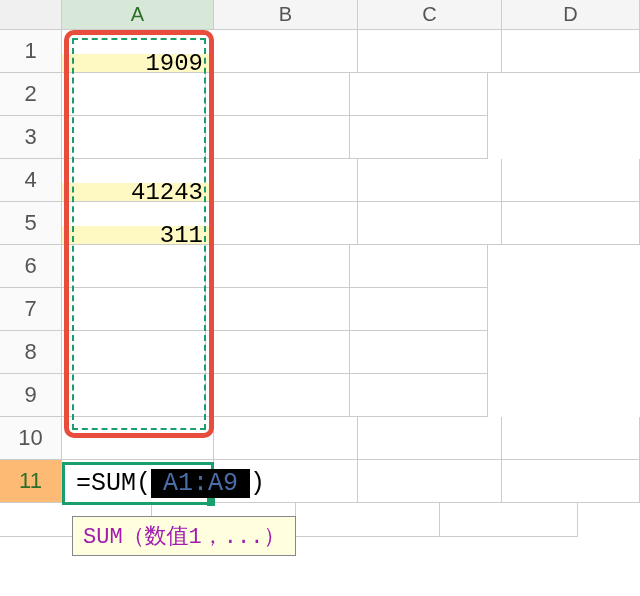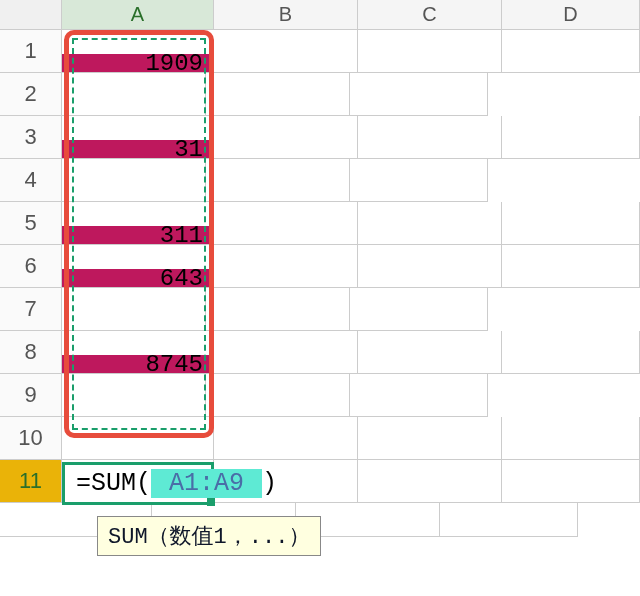--- a/index.html
+++ b/index.html
@@ -55,37 +55,37 @@
       border-right: 1px solid #ccc;
       border-bottom: 1px solid #ccc;
       display: flex;
       align-items: center;
       justify-content: center;
       font-size: 22px;
       color: #555;
       background: #fafafa;
     }
     .row-header.active {
-      background: #eab308;
+      background: #fdba74;
       color: #2a6f2a;
     }
     .cell {
       border-right: 1px solid #ccc;
       border-bottom: 1px solid #ccc;
       display: flex;
       align-items: center;
       justify-content: flex-end;
       padding-right: 10px;
       font-size: 24px;
       font-family: 'Courier New', monospace;
       position: relative;
       background: #fff;
     }
     .cell.selected-range {
-      background: #be185d;
+      background: #fef9c3;
       margin-top: 24px;
     }
     .red-box {
       position: absolute;
       left: 64px;
       top: 30px;
       width: 150px;
       height: 408px;
       border: 5px solid #e74c3c;
       border-radius: 10px;
@@ -124,34 +124,34 @@
       position: absolute;
       left: 76px;
       top: 469px;
       font-family: 'Courier New', monospace;
       font-size: 25px;
       color: #000;
       z-index: 12;
       white-space: nowrap;
     }
     .formula-text .ref {
-      background: #5eead4;
+      background: #000000;
       color: #4a6da7;
-      padding: 0 18px;
+      padding: 0 12px;
     }
     .tooltip {
       position: absolute;
-      left: 97px;
+      left: 72px;
       top: 516px;
       background: #ffffe0;
       border: 1px solid #888;
       padding: 4px 10px;
       font-family: 'Courier New', monospace;
       font-size: 22px;
-      color: #0f172a;
+      color: #a21caf;
       z-index: 15;
       white-space: nowrap;
     }
   </style>
 </head>
 <body>
 
 <div class="spreadsheet">
   <div class="col-headers">
     <div class="corner"></div>
@@ -169,54 +169,52 @@
     <div class="cell col-d"></div>
   </div>
   <div class="row">
     <div class="row-header">2</div>
     <div class="cell col-b"></div>
     <div class="cell col-c"></div>
     <div class="cell col-d"></div>
   </div>
   <div class="row">
     <div class="row-header">3</div>
-    <div class="cell col-a selected-range">31</div>
     <div class="cell col-b"></div>
     <div class="cell col-c"></div>
     <div class="cell col-d"></div>
   </div>
   <div class="row">
     <div class="row-header">4</div>
+    <div class="cell col-a selected-range">41243</div>
     <div class="cell col-b"></div>
     <div class="cell col-c"></div>
     <div class="cell col-d"></div>
   </div>
   <div class="row">
     <div class="row-header">5</div>
     <div class="cell col-a selected-range">311</div>
     <div class="cell col-b"></div>
     <div class="cell col-c"></div>
     <div class="cell col-d"></div>
   </div>
   <div class="row">
     <div class="row-header">6</div>
-    <div class="cell col-a selected-range">643</div>
     <div class="cell col-b"></div>
     <div class="cell col-c"></div>
     <div class="cell col-d"></div>
   </div>
   <div class="row">
     <div class="row-header">7</div>
     <div class="cell col-b"></div>
     <div class="cell col-c"></div>
     <div class="cell col-d"></div>
   </div>
   <div class="row">
     <div class="row-header">8</div>
-    <div class="cell col-a selected-range">8745</div>
     <div class="cell col-b"></div>
     <div class="cell col-c"></div>
     <div class="cell col-d"></div>
   </div>
   <div class="row">
     <div class="row-header">9</div>
     <div class="cell col-b"></div>
     <div class="cell col-c"></div>
     <div class="cell col-d"></div>
   </div>

